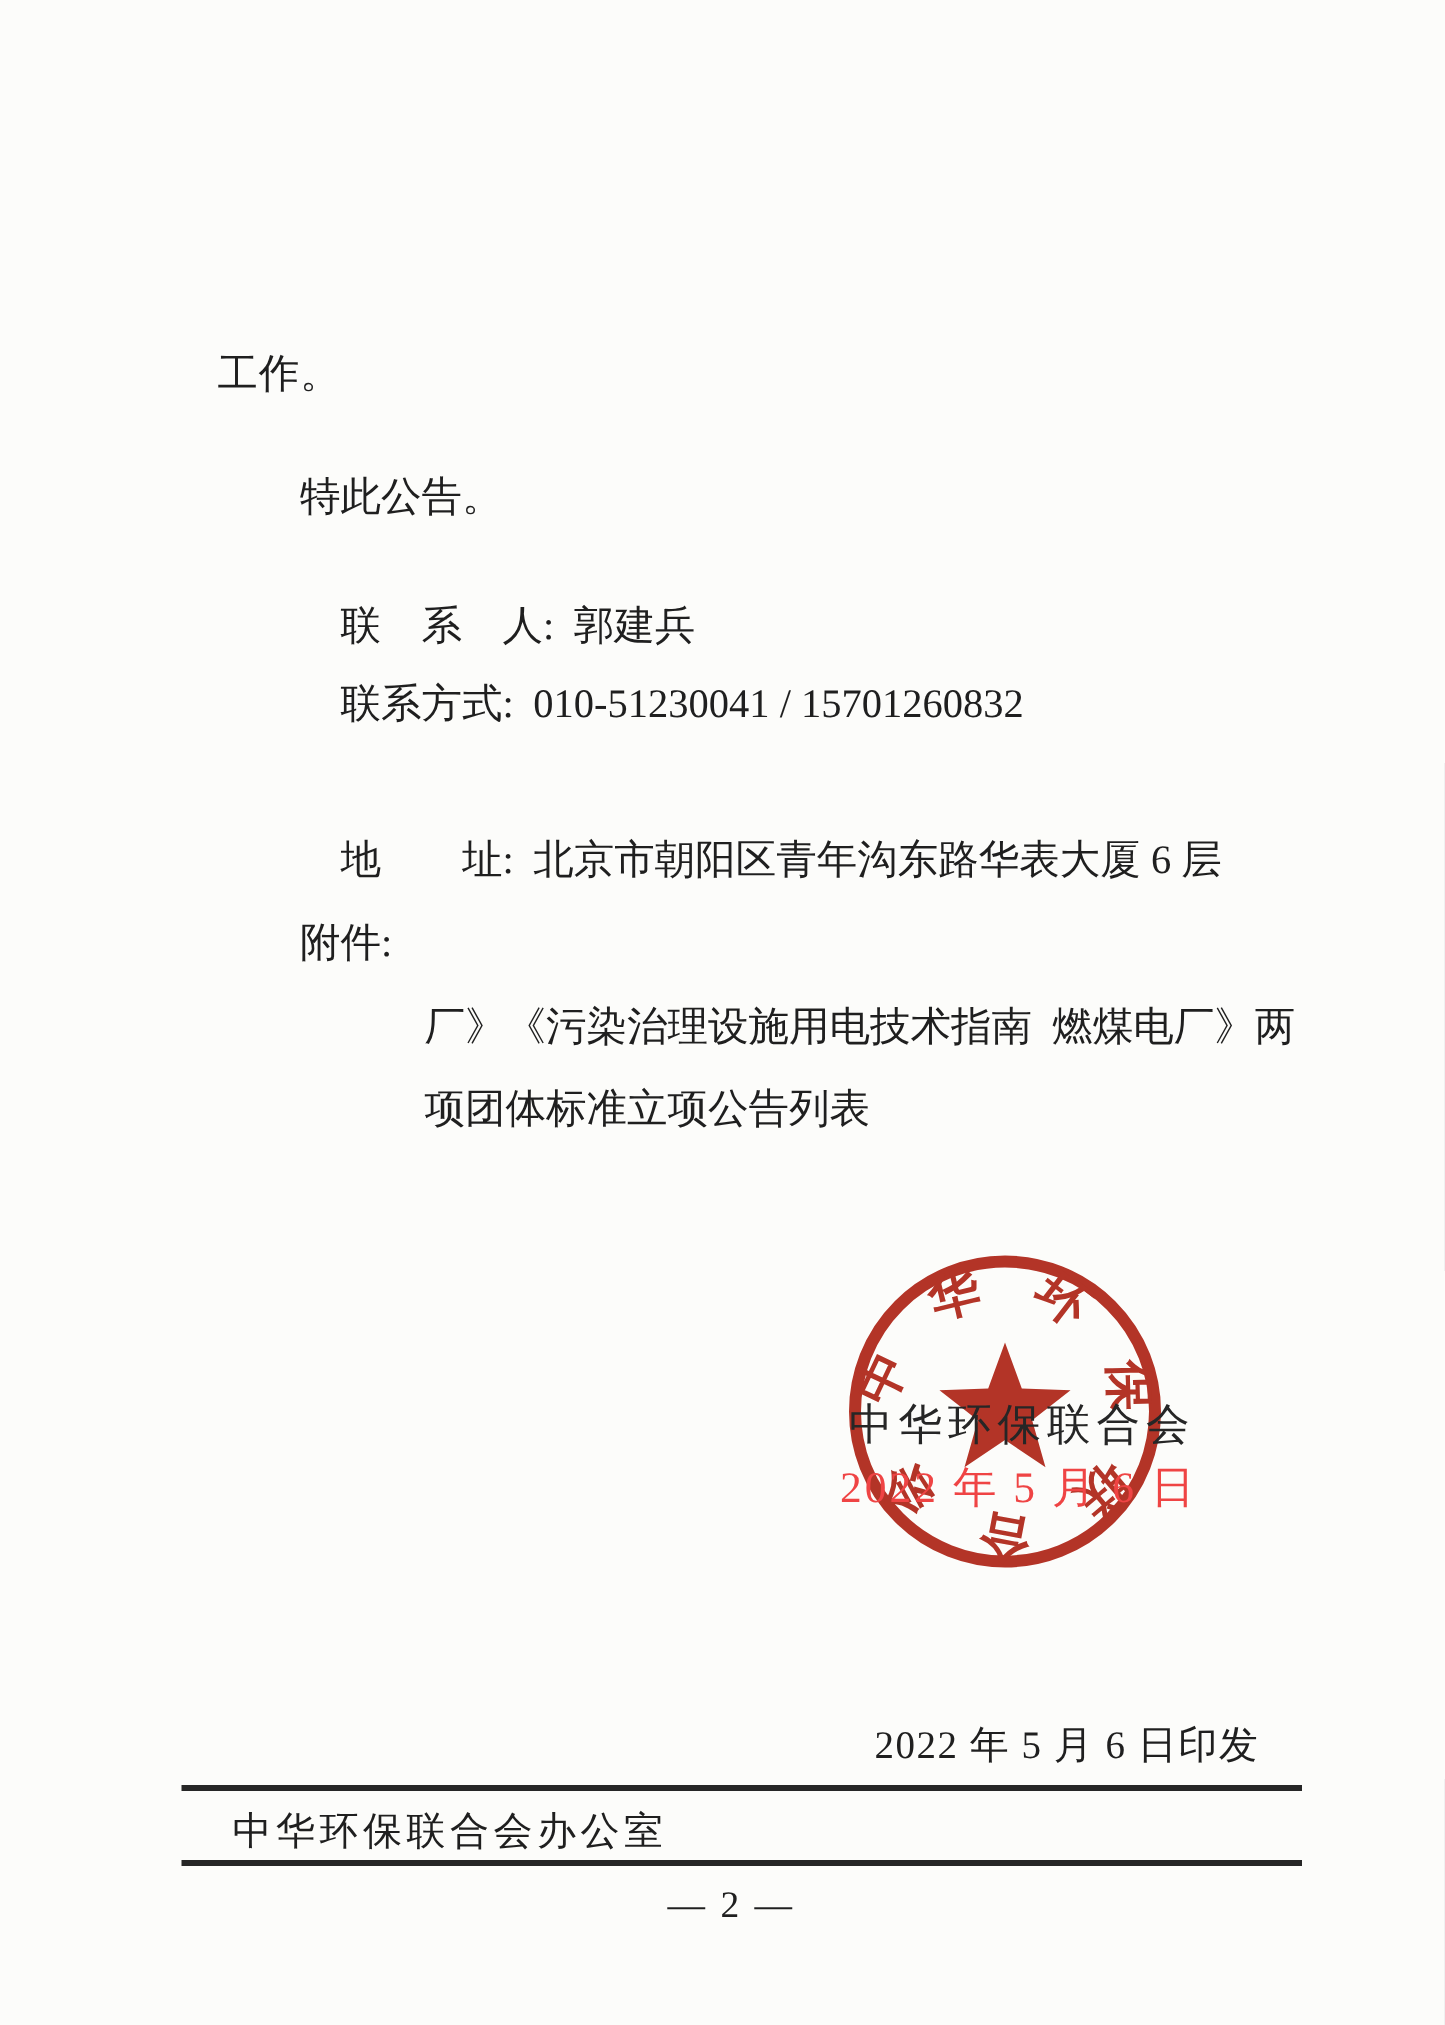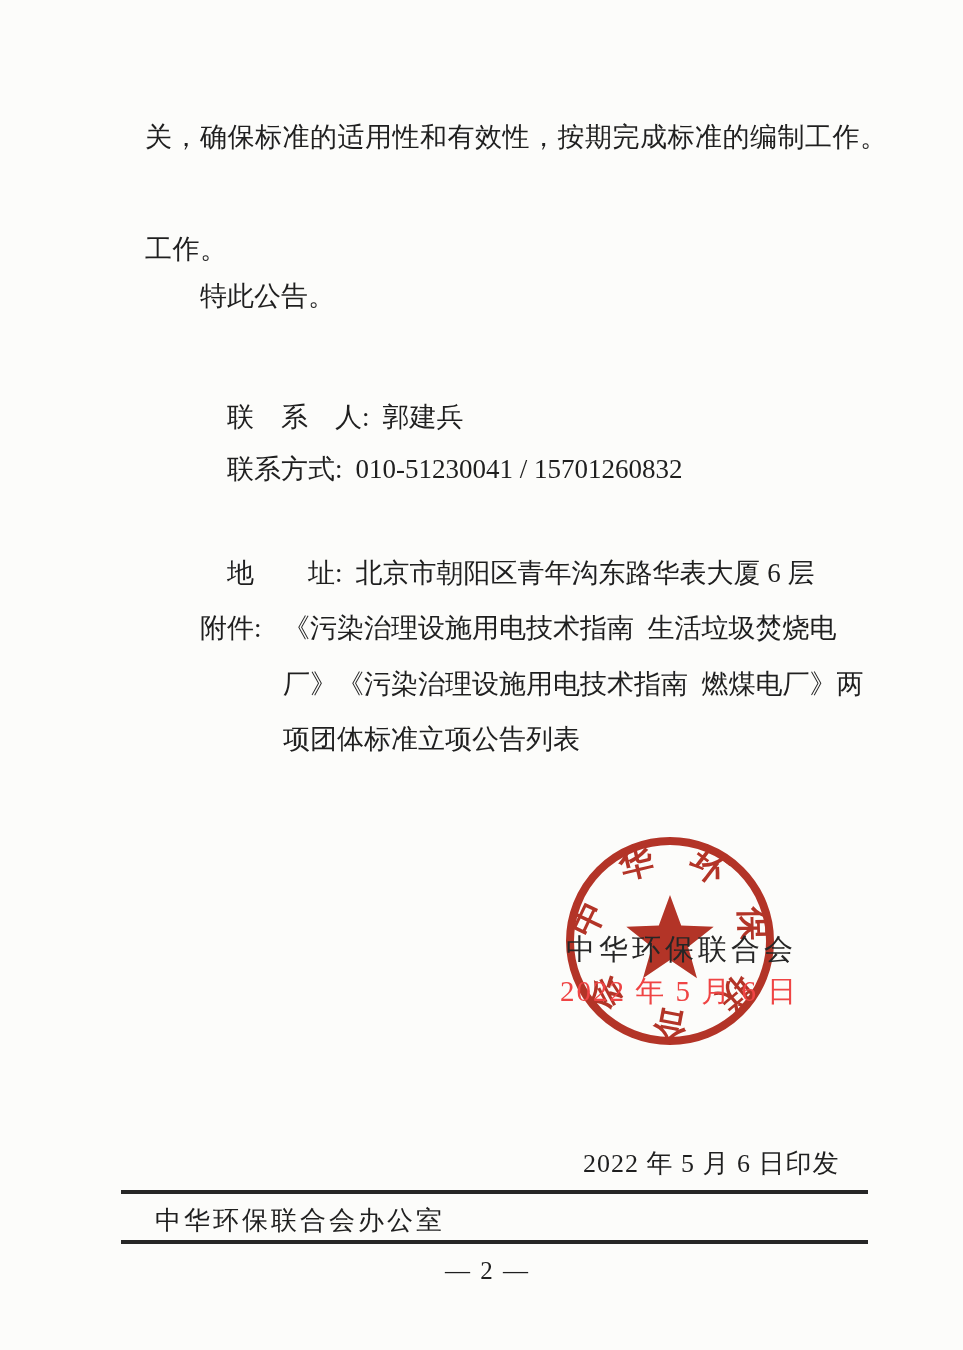--- a/index.html
+++ b/index.html
@@ -23,20 +23,21 @@
     width: 710px;
     font-size: 27px;
     line-height: 34px;
     letter-spacing: 0.5px;
     white-space: pre;
   }
   .closing {
     left: 200px;
     font-size: 27px;
     white-space: pre;
+    margin-top: 35px;
   }
   .contact-row {
     left: 200px;
     font-size: 27px;
     white-space: pre;
   }
   .contact-label { white-space: pre; }
   .contact-value { margin-left: 13px; white-space: pre; }
   .attach-label {
     left: 200px;
@@ -107,37 +108,35 @@
     font-size: 25px;
     letter-spacing: 2px;
     white-space: pre;
   }
 </style>
 </head>
 <body>
 
 <div class="page">
 
-  <div class="abs body-line" style="top:120px">关，确保标准的适用性和有效性，按期完成标准的编制工作。</div>
   <div class="abs body-line" style="top:232px">工作。</div>
 
   <div class="abs closing" style="top:278px">特此公告。</div>
 
   <div class="abs contact-row" style="top:368px">
     <span class="contact-label">联　系　人:</span><span class="contact-value">郭建兵</span>
   </div>
   <div class="abs contact-row" style="top:420px">
     <span class="contact-label">联系方式:</span><span class="contact-value">010-51230041 / 15701260832</span>
   </div>
   <div class="abs contact-row" style="top:524px">
     <span class="contact-label">地　　址:</span><span class="contact-value">北京市朝阳区青年沟东路华表大厦 6 层</span>
   </div>
 
   <div class="abs attach-label" style="top:610px">附件:</div>
-  <div class="abs attach-line" style="top:610px">《污染治理设施用电技术指南  生活垃圾焚烧电</div>
   <div class="abs attach-line" style="top:721px">项团体标准立项公告列表</div>
   <div class="abs attach-line" style="top:666px">厂》《污染治理设施用电技术指南  燃煤电厂》两</div>
 
   <div class="abs seal-box">
     <svg width="216" height="216" viewBox="0 0 216 216">
       <circle cx="108" cy="108" r="100" fill="none" stroke="#ae2518" stroke-width="8"></circle>
       <polygon fill="#ae2518" points="108,62 119.2,92.6 151.7,93.8 126.1,113.9 135,145.2 108,127 81,145.2 89.9,113.9 64.3,93.8 96.8,92.6"></polygon>
       <defs>
         <path id="sealTextPath" d="M 36,108 A 72,72 0 0 1 180,108 A 72,72 0 0 1 36,108" fill="none"></path>
       </defs>

